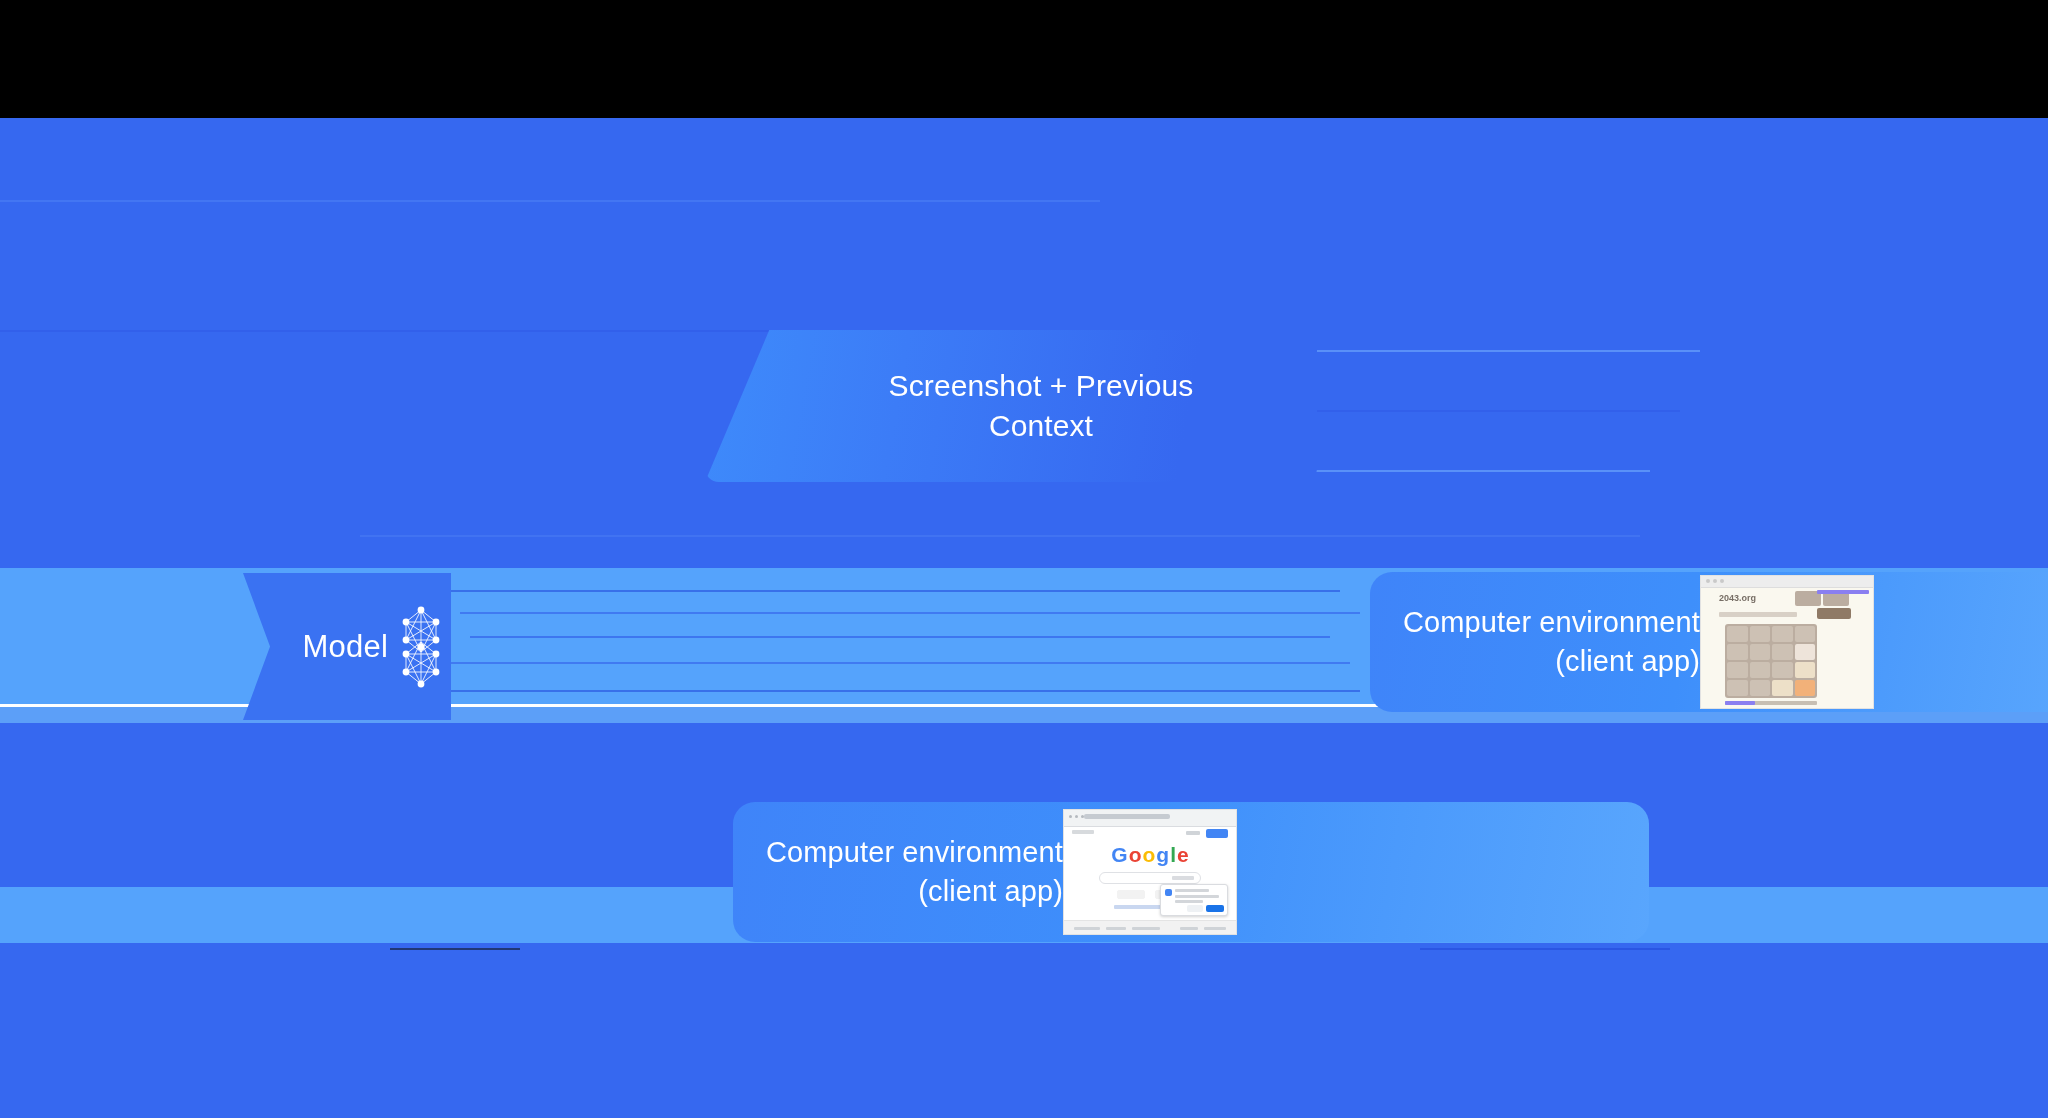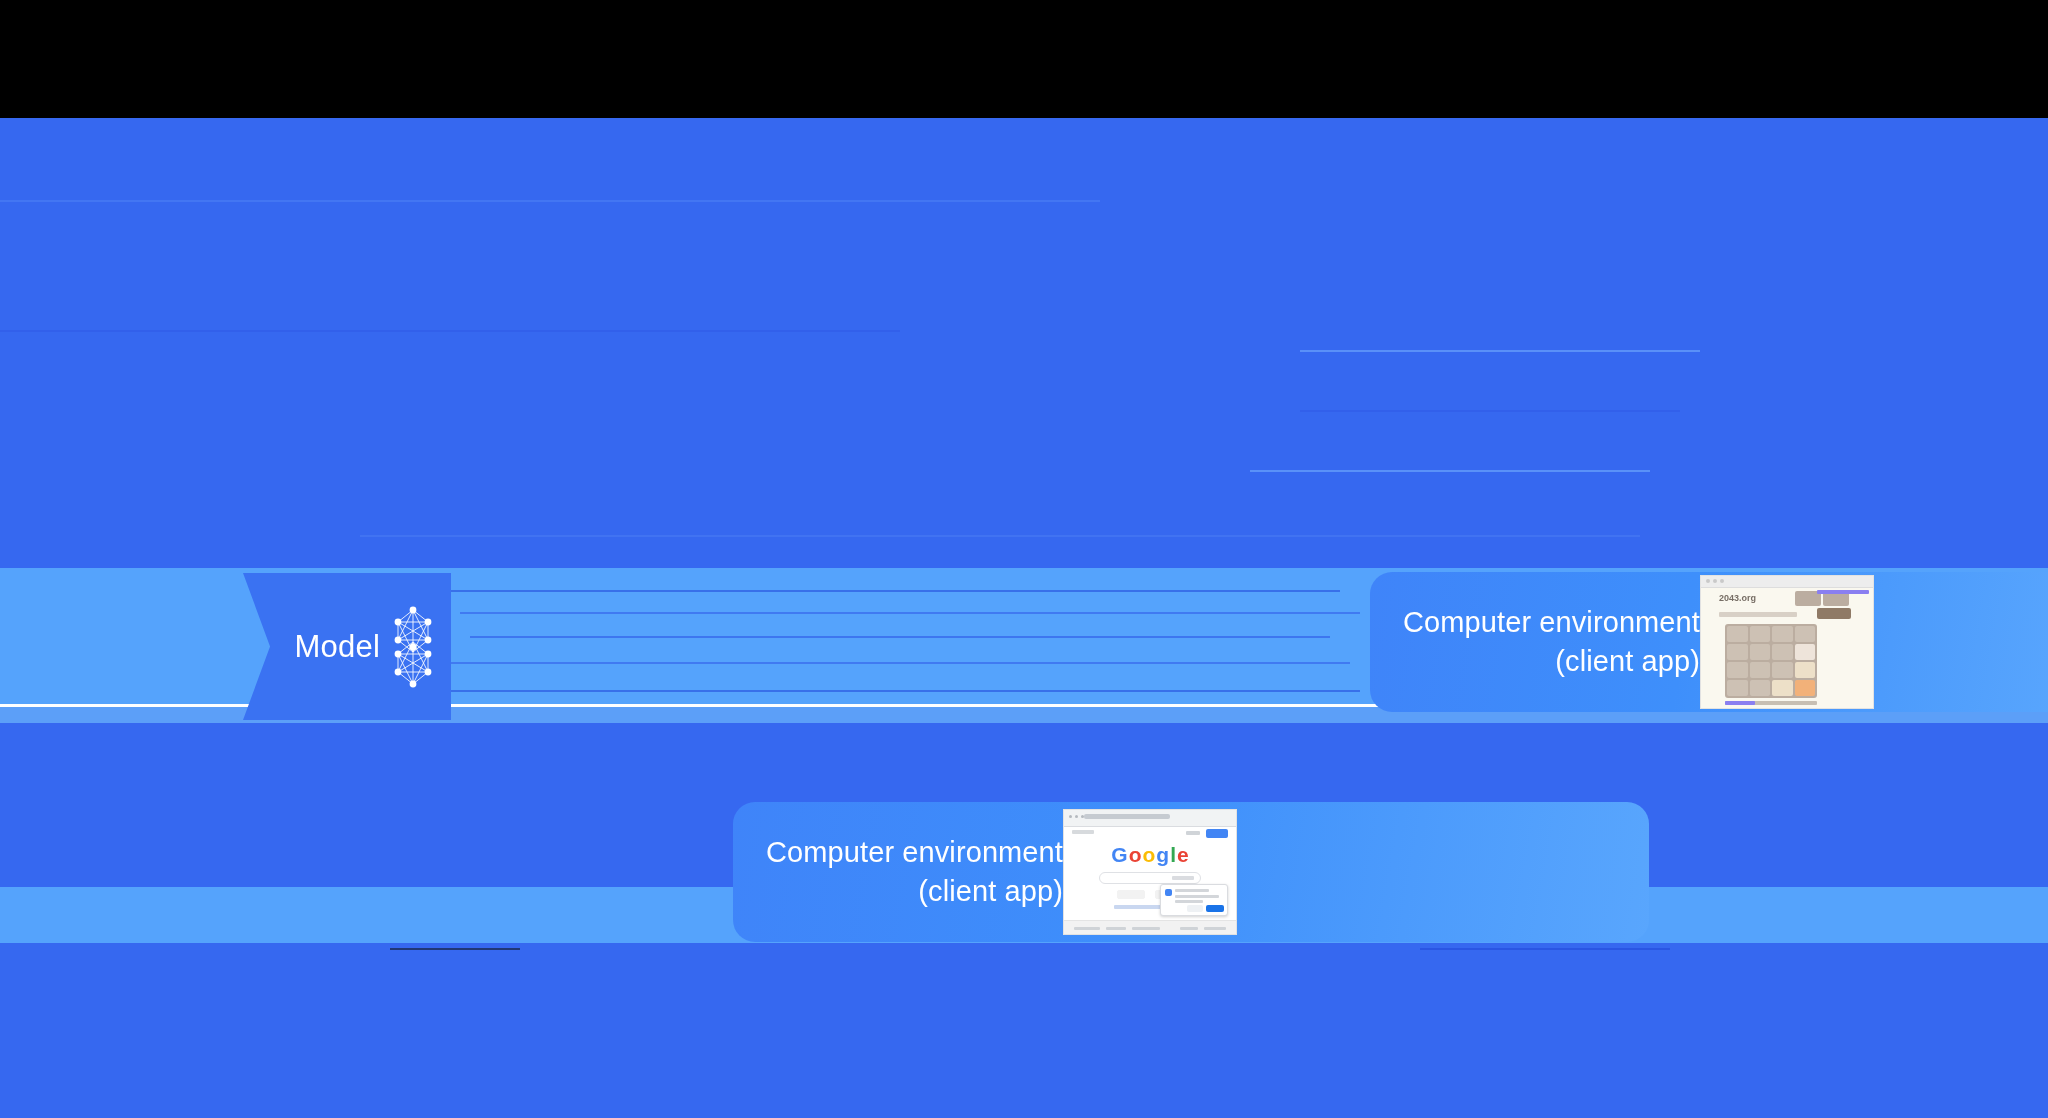--- a/index.html
+++ b/index.html
@@ -34,21 +34,21 @@
     width:420px;margin-left:60px;white-space:pre-line;letter-spacing:.1px;}
 
   
   #model-shape{
     position:absolute;left:243px;top:573px;width:208px;height:147px;
     background:#3A72F2;
     -webkit-clip-path:polygon(0% 0%,100% 0%,100% 100%,0% 100%,13% 50%);
     clip-path:polygon(0% 0%,100% 0%,100% 100%,0% 100%,13% 50%);
     display:flex;align-items:center;justify-content:flex-end;
   }
-  #model-row{display:flex;align-items:center;gap:10px;padding-right:15px;}
+  #model-row{display:flex;align-items:center;gap:10px;padding-right:7px;}
   #model-label{color:#fff;font-size:31px;letter-spacing:.2px;}
   #nn-icon{width:46px;height:86px;display:block;}
 
   
   .env-card{
     position:absolute;border-radius:22px;
     background:linear-gradient(100deg,#3F84F9 0%,#3E8FFB 45%,#59A6FD 100%);
     display:flex;align-items:center;
   }
   .env-label{color:#fff;font-size:29px;line-height:1.35;text-align:right;
@@ -139,20 +139,24 @@
   <div class="streak" style="left:1300px;top:880px;width:340px;background:#78b0ff;"></div>
   <div class="streak" style="left:1420px;top:948px;width:250px;background:#2047d8;"></div>
   <div class="streak" style="left:390px;top:948px;width:130px;background:#111;"></div>
 
   <div class="ghost t" style="left:860px;top:125px;width:320px;"></div>
   <div class="ghost" style="left:390px;top:300px;width:260px;"></div>
   <div class="ghost" style="left:1480px;top:300px;width:300px;"></div>
   <div class="ghost" style="left:390px;top:910px;width:260px;"></div>
   <div class="ghost" style="left:1480px;top:910px;width:300px;"></div>
 
+  <div id="ctx-shape">
+    <div id="ctx-label">Screenshot + Previous
+Context</div>
+  </div>
 
   <div id="model-shape">
     <div id="model-row">
       <span id="model-label">Model</span>
       <span>
         <svg id="nn-icon" viewBox="0 0 46 86">
           <g stroke="#ffffff" stroke-width="0.9" fill="none" opacity="0.95">
             <path d="M23 6 L8 18 L8 36 L23 48 L38 36 L38 18 Z"></path>
             <path d="M23 6 L8 36 M23 6 L38 36 M8 18 L38 18 M8 18 L23 48 M38 18 L23 48 M8 36 L38 36 M23 6 L23 48 M8 18 L38 36 M38 18 L8 36"></path>
             <path d="M23 38 L8 50 L8 68 L23 80 L38 68 L38 50 Z"></path>

